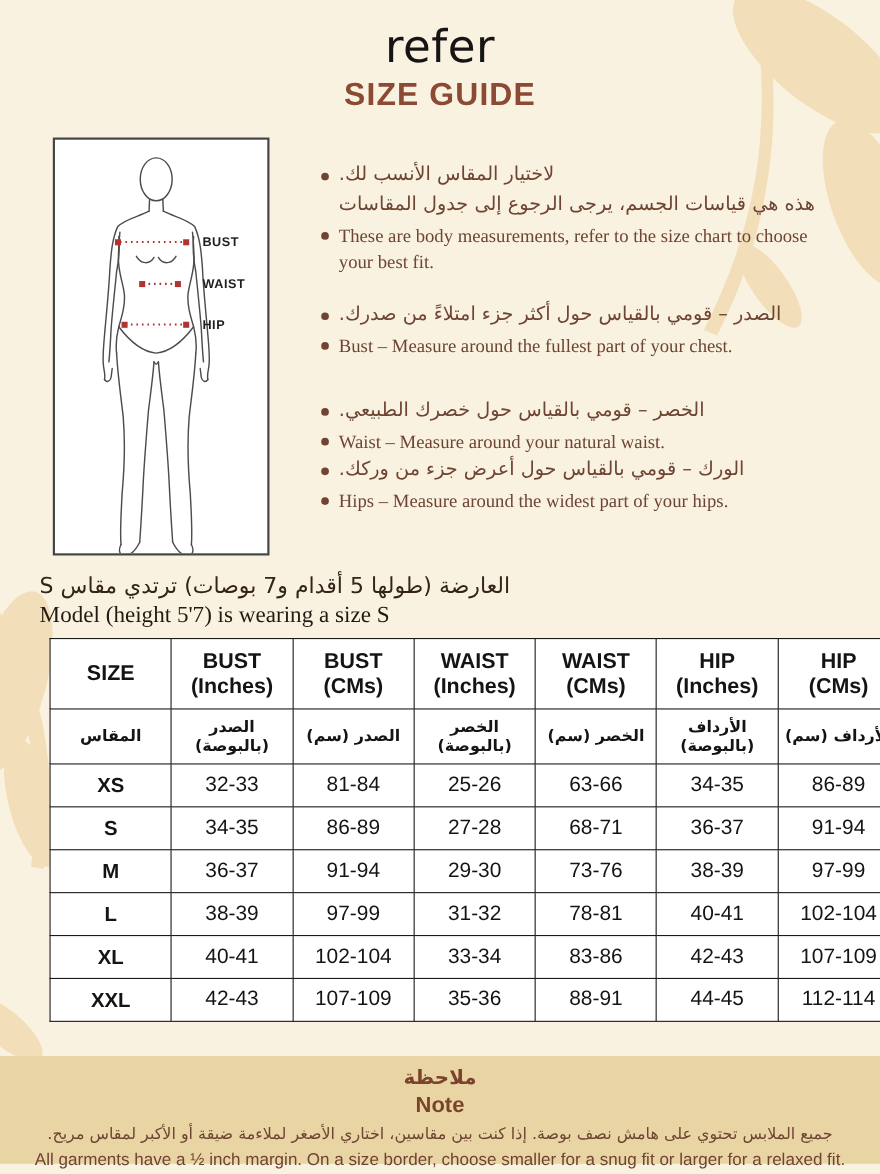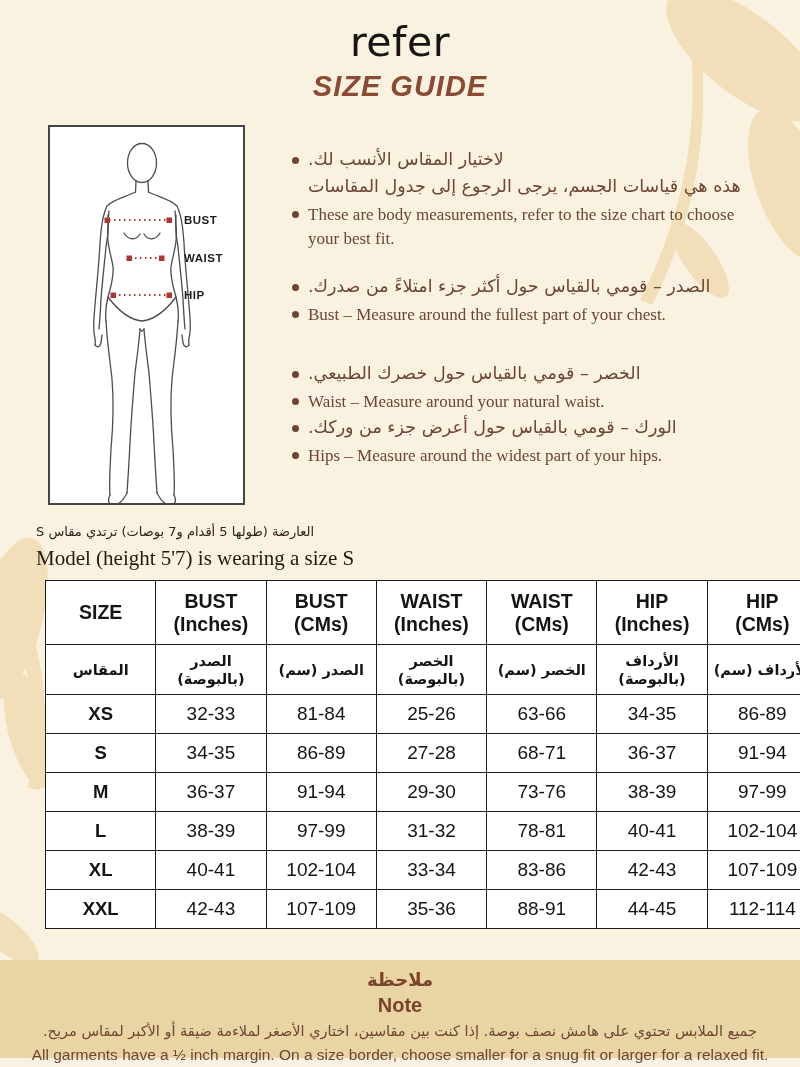--- a/index.html
+++ b/index.html
@@ -14,21 +14,20 @@
   
   .logo{
     position:absolute;top:18px;left:0;width:800px;text-align:center;
     font-family:"DejaVu Sans",sans-serif;font-size:41px;font-weight:500;
     color:#161513;letter-spacing:0.5px;
   }
   .guide-title{
     position:absolute;top:70px;left:0;width:800px;text-align:center;
     font-size:29px;font-weight:800;color:#8a4a33;letter-spacing:1px;
     font-family:"Liberation Sans",sans-serif;
-    font-style:italic;
   }
 
   
   .figure-box{
     position:absolute;left:48px;top:125px;width:197px;height:380px;
     background:#ffffff;border:2px solid #454545;box-sizing:border-box;
   }
 
   
   .bullets{
@@ -50,21 +49,21 @@
     font-family:"Liberation Serif","DejaVu Serif",serif;font-size:17px;line-height:24px;
   }
   .en-li{margin-top:3px;}
   .g2{margin-top:22px;}
   .g3{margin-top:33px;}
   .g4{}
 
   
   .caption{position:absolute;left:36px;top:519px;color:#3d2a20;}
   .caption .cap-ar{
-    font-family:"DejaVu Sans",sans-serif;font-size:13px;line-height:26px;
+    font-family:"DejaVu Sans",sans-serif;font-size:20px;line-height:26px;
     direction:rtl;text-align:left;color:#33231a;
   }
   .caption .cap-en{
     font-family:"Liberation Serif","DejaVu Serif",serif;font-size:21px;line-height:26px;
     color:#241911;
   }
 
   
   .size-table{
     position:absolute;left:45px;top:580px;width:773px;

